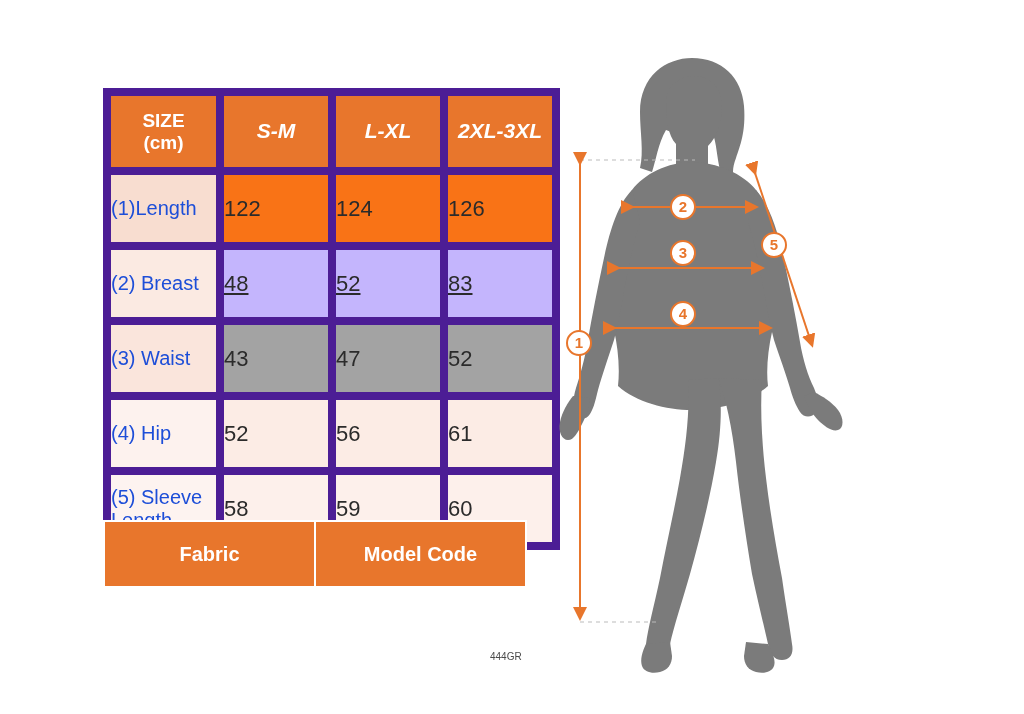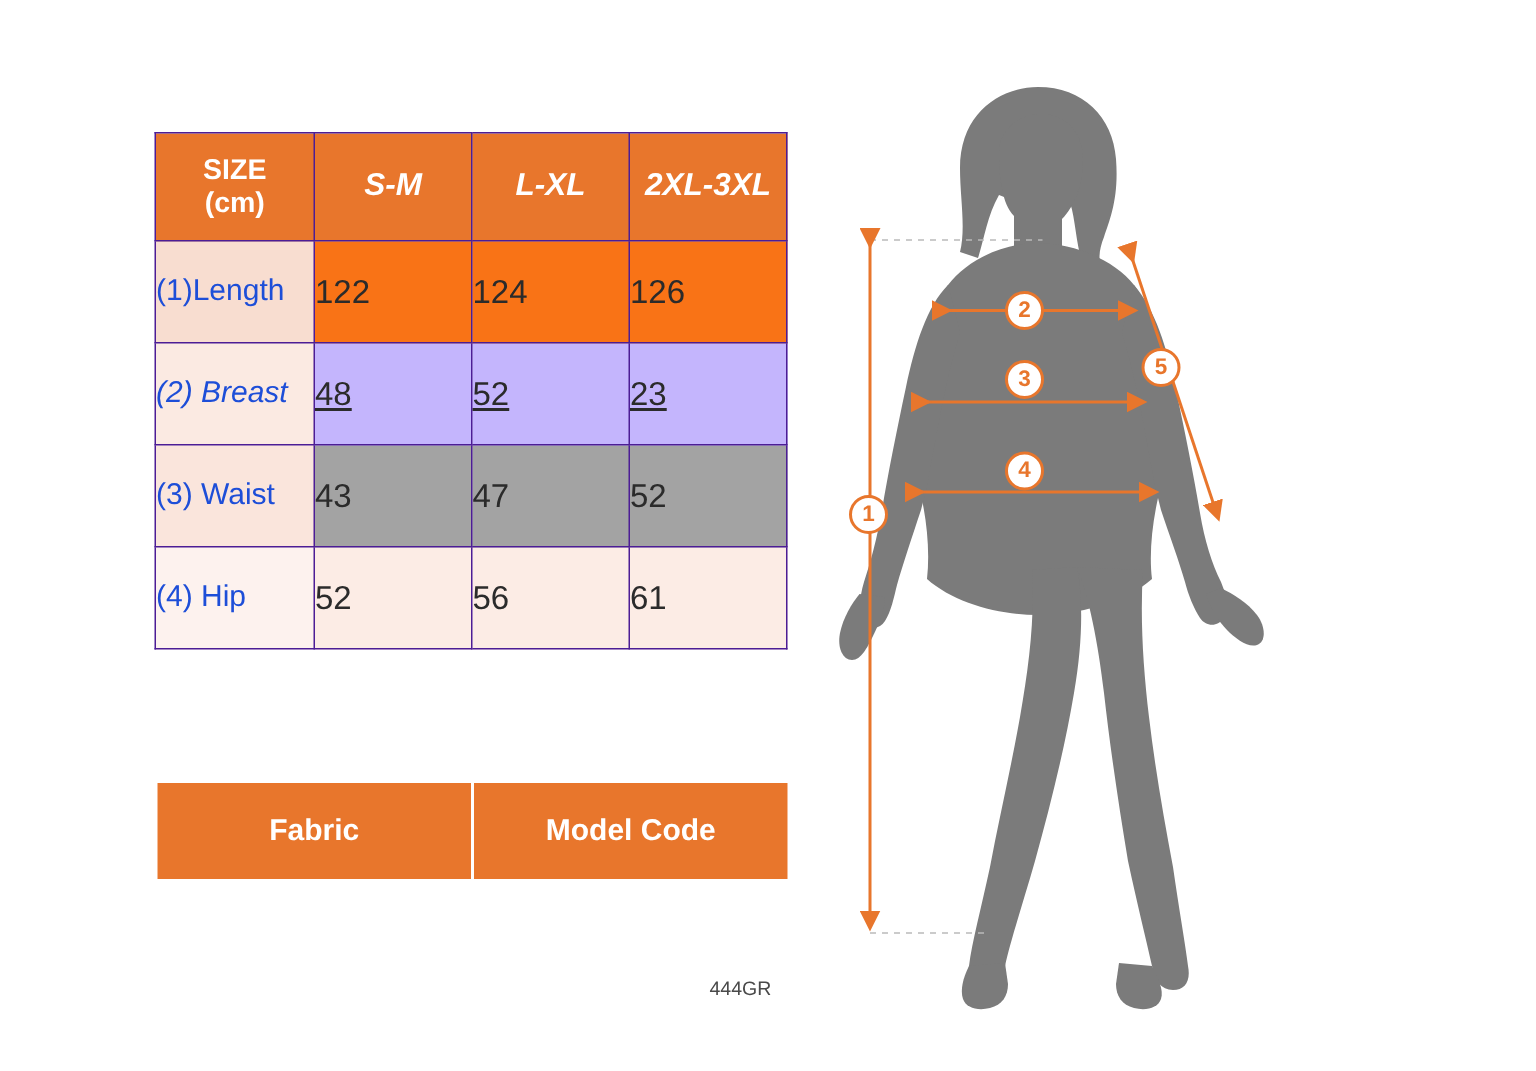--- a/index.html
+++ b/index.html
@@ -18,21 +18,21 @@
   
   #size-table {
     position: absolute;
     left: 103px;
     top: 88px;
     width: 418px;
     border-collapse: collapse;
     table-layout: fixed;
   }
   #size-table td, #size-table th {
-    border: 1px solid #4c1d95;
+    border: 8px solid #4c1d95;
     vertical-align: middle;
     padding: 0;
   }
   .col-label { width: 105px; }
   .col-val   { width: 104px; font-style: italic; }
 
   thead th {
     background: #e8762c;
     color: #ffffff;
     height: 71px;
@@ -51,21 +51,21 @@
     font-size: 20px;
     color: #1d4ed8;
     background: #f8ded2;
   }
   td.rval {
     font-size: 22px;
     color: #2b2b2b;
   }
   tr.shade-a td.rlabel { background: #f8ddd0; }
   tr.shade-a td.rval   { background: #f97316; }
-  tr.shade-b td.rlabel { background: #fbeae2; font-style: italic; }
+  tr.shade-b td.rlabel { background: #fbeae2; }
   tr.shade-b td.rval   { background: #c4b5fd; text-decoration: underline; }
   tr.shade-c td.rlabel { background: #fae5dc; }
   tr.shade-c td.rval   { background: #a3a3a3; }
   tr.shade-d td.rlabel { background: #fdf2ee; }
   tr.shade-d td.rval   { background: #fcece5; }
   tr.shade-e td.rlabel { background: #fdf3f0; }
   tr.shade-e td.rval   { background: #fdf0eb; }
 
   
   #fabric-block {
@@ -94,23 +94,23 @@
     color: #2b2b2b;
     font-size: 19px;
     height: 65px;
     line-height: 1.35;
   }
   .fcol-a { width: 209px; }
   .fcol-b { width: 209px; }
 
   #model-ref {
     position: absolute;
-    left: 473px;
+    left: 490px;
     top: 651px;
-    font-size: 13px;
+    font-size: 10px;
     color: #4a4a4a;
   }
 
   
   #figure-area {
     position: absolute;
     left: 540px;
     top: 40px;
     width: 470px;
     height: 640px;
@@ -149,33 +149,39 @@
     <tr class="shade-a">
       <td class="rlabel">(1)Length</td>
       <td class="rval">122</td>
       <td class="rval">124</td>
       <td class="rval">126</td>
     </tr>
     <tr class="shade-b">
       <td class="rlabel">(2) Breast</td>
       <td class="rval">48</td>
       <td class="rval">52</td>
-      <td class="rval">23</td>
+      <td class="rval">83</td>
     </tr>
     <tr class="shade-c">
       <td class="rlabel">(3) Waist</td>
       <td class="rval">43</td>
       <td class="rval">47</td>
       <td class="rval">52</td>
     </tr>
     <tr class="shade-d">
       <td class="rlabel">(4) Hip</td>
       <td class="rval">52</td>
       <td class="rval">56</td>
       <td class="rval">61</td>
+    </tr>
+    <tr class="shade-e">
+      <td class="rlabel">(5) Sleeve Length</td>
+      <td class="rval">58</td>
+      <td class="rval">59</td>
+      <td class="rval">60</td>
     </tr>
   </tbody>
 </table>
 
 <table id="fabric-block">
   <tbody>
     <tr>
       <td class="fh fcol-a">Fabric</td>
       <td class="fh fcol-b">Model Code</td>
     </tr>

